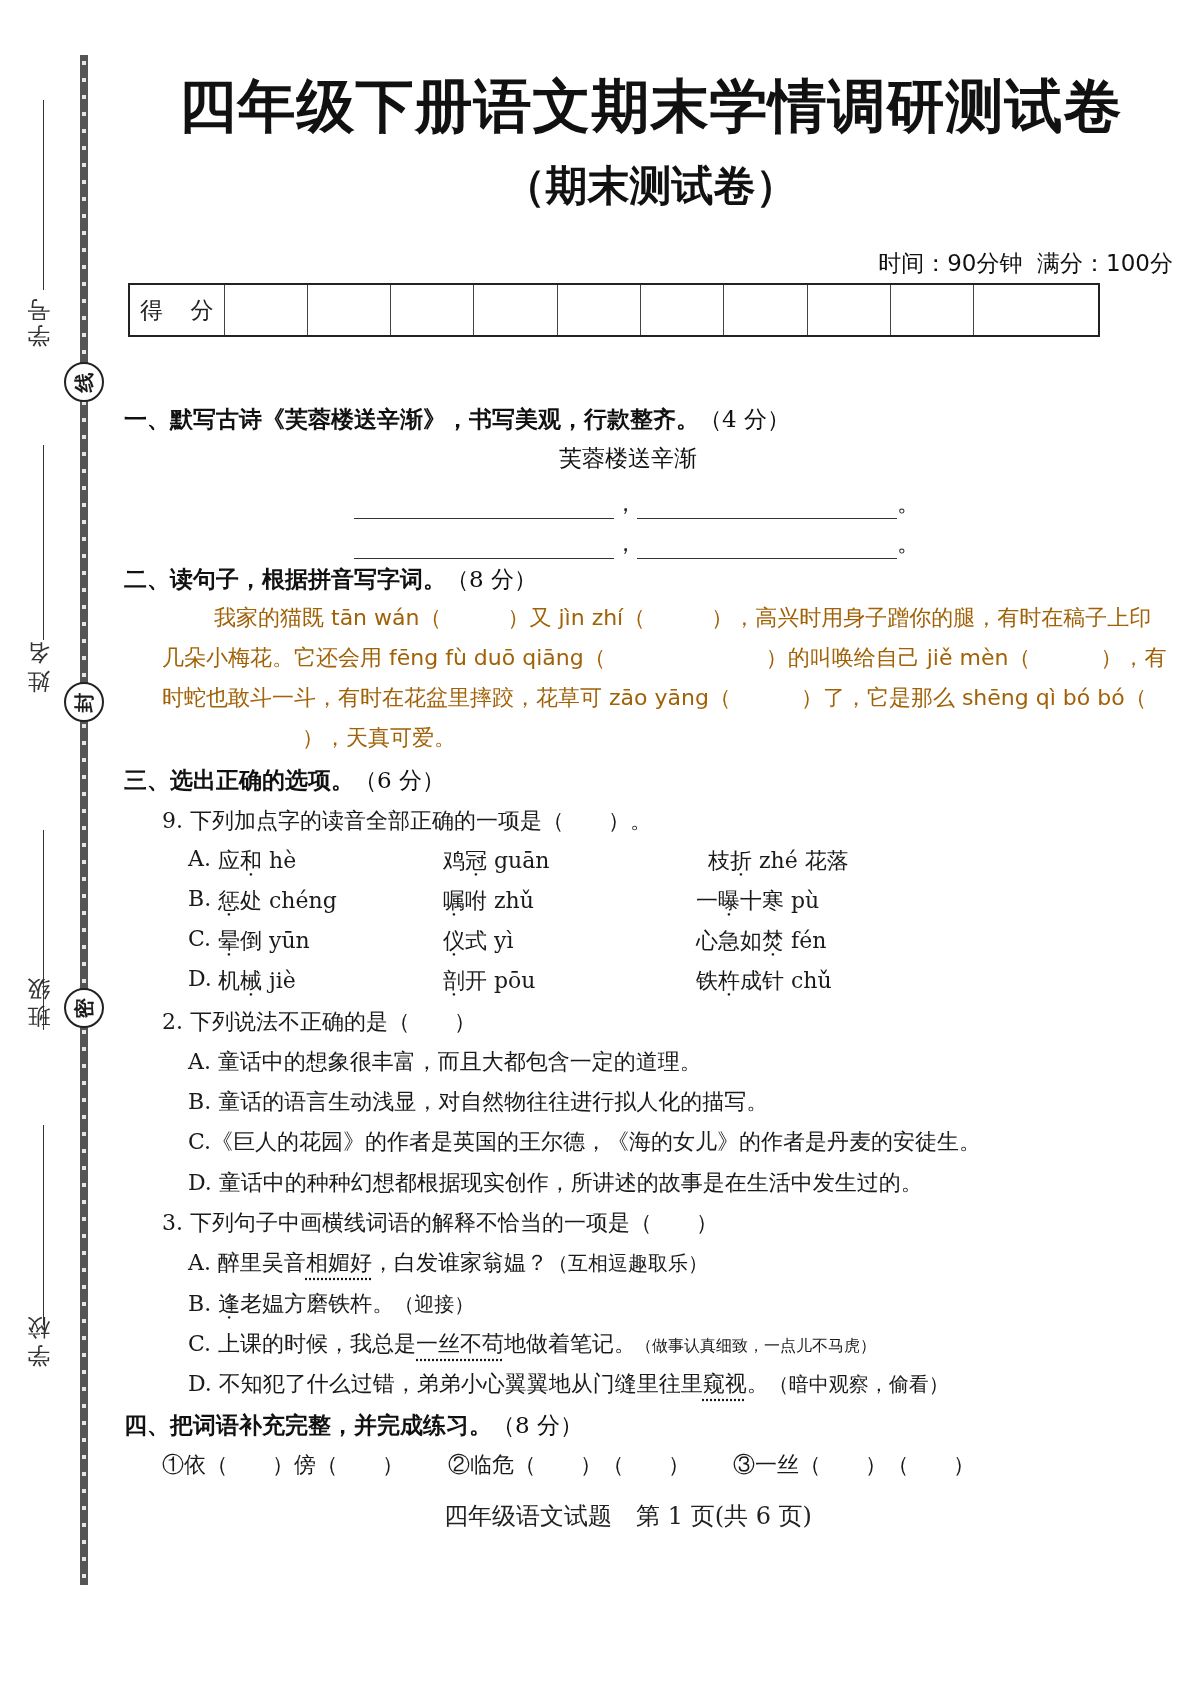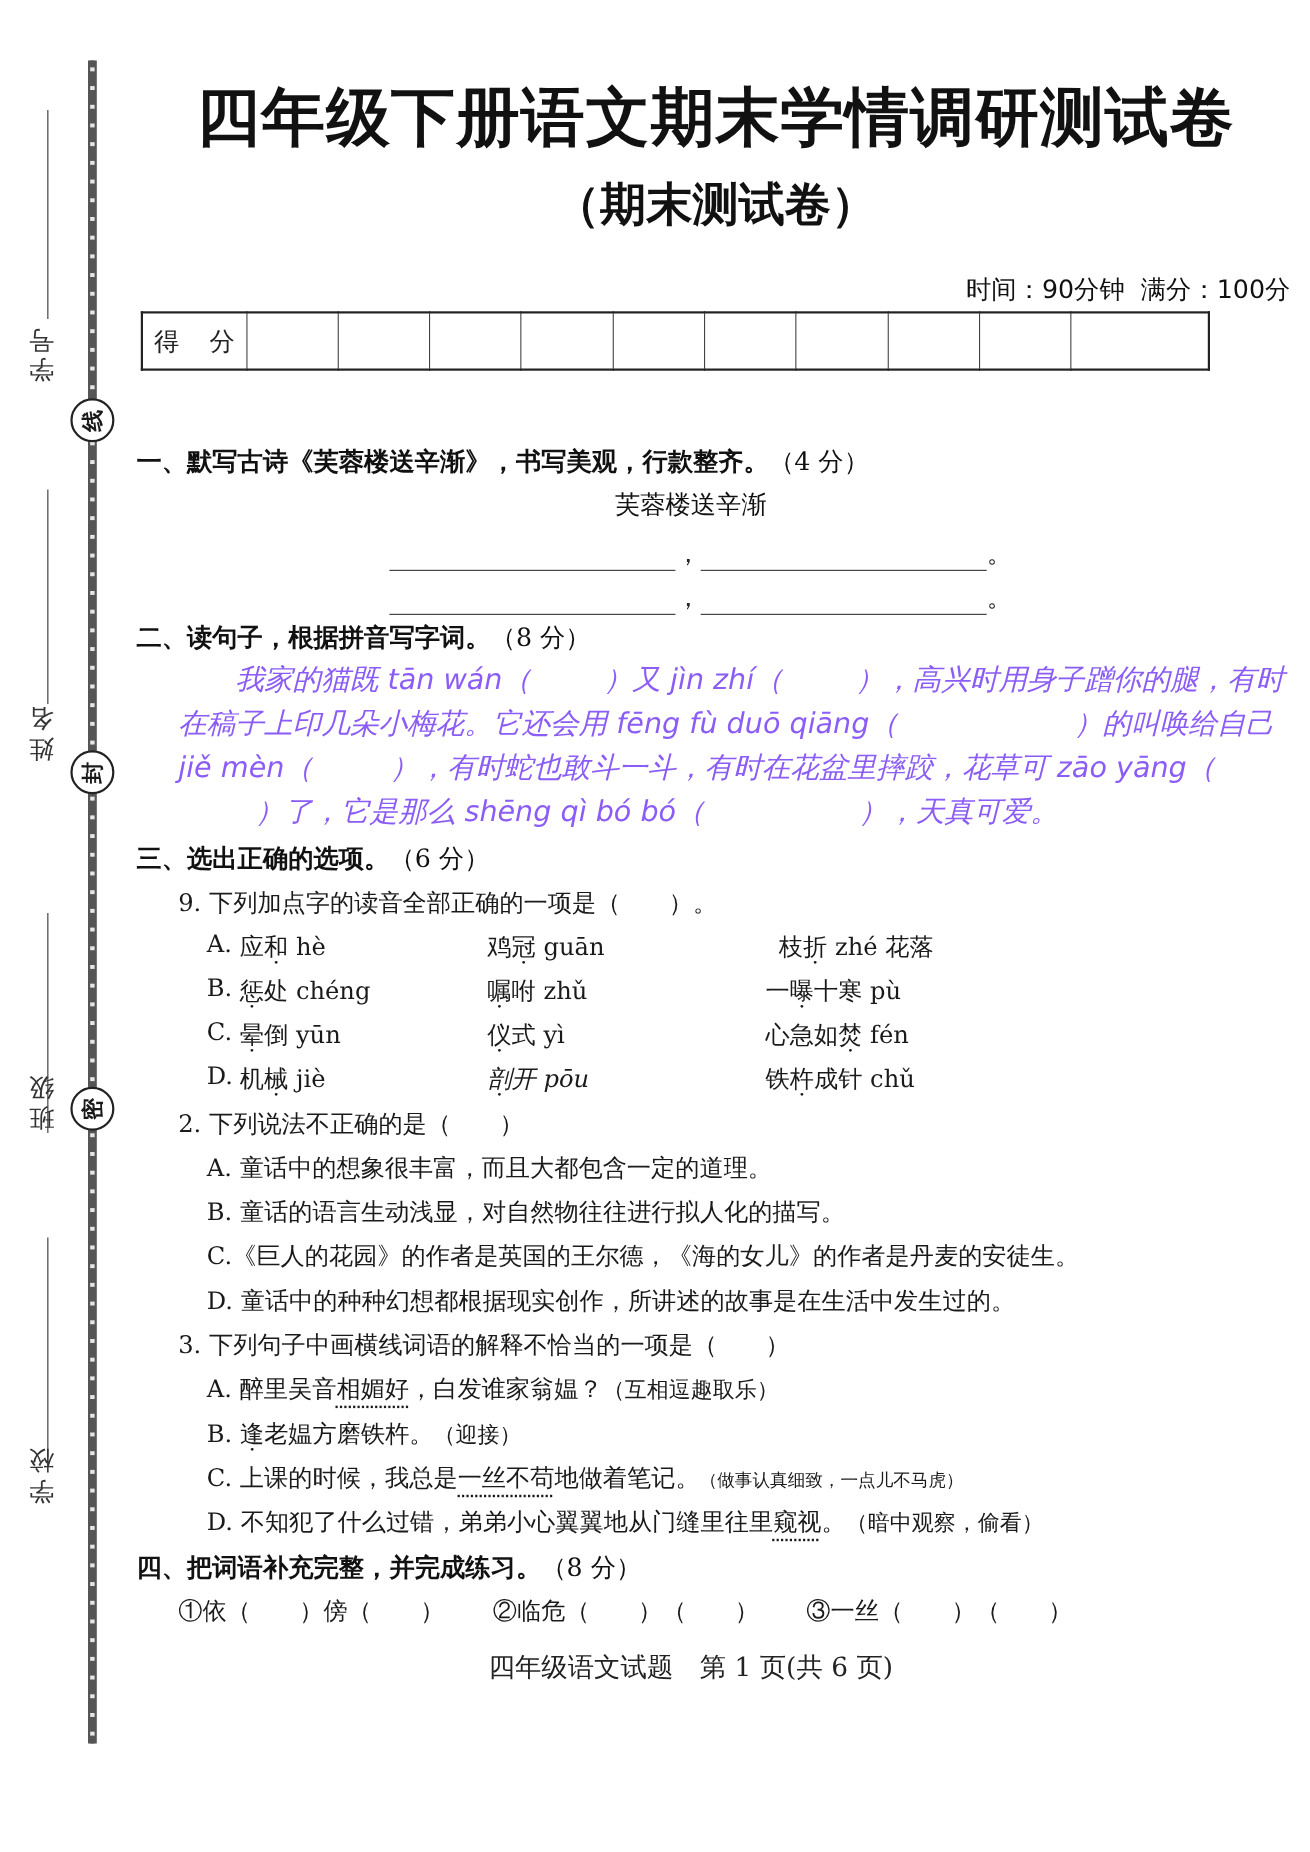--- a/index.html
+++ b/index.html
@@ -55,21 +55,21 @@
       position: absolute; left: -4px; font-size: 23px; font-weight: bold; color: #111; white-space: nowrap;
     }
     .section-head .pts { font-family: "DejaVu Serif", "Liberation Serif", serif; font-weight: normal; }
 
     .poem-title { position: absolute; top: 443px; left: 0; width: 1000px; text-align: center; font-size: 23px; color: #111; }
     .blank-row { position: absolute; left: 226px; font-size: 23px; color: #222; }
     .blank { display: inline-block; width: 260px; border-bottom: 1px solid #333; height: 22px; vertical-align: bottom; }
 
     .para {
       position: absolute; left: 34px; width: 1010px; font-family: "DejaVu Serif", "Liberation Serif", serif;
-      font-size: 26px; line-height: 40px; color: #8b5cf6; font-style: italic;
+      font-size: 22px; line-height: 40px; color: #a16207;
     }
     .py { font-family: "DejaVu Sans", "Liberation Sans", sans-serif; }
     .gap { display: inline-block; }
 
     .q { position: absolute; left: 34px; font-family: "DejaVu Serif", "Liberation Serif", serif; font-size: 22px; color: #1a1a1a; white-space: nowrap; }
     .opt { position: absolute; font-family: "DejaVu Serif", "Liberation Serif", serif; font-size: 22px; color: #1a1a1a; white-space: nowrap; }
     .dotted { position: relative; }
     .dotted::after { content: "•"; position: absolute; left: 50%; top: 22px; transform: translateX(-50%); font-size: 9px; }
 
     .footer {
@@ -170,21 +170,21 @@
   </div>
   <div>
     <span class="opt" style="left:60px;top:926px;">C.</span>
     <span class="opt" style="left:90px;top:926px;"><span></span><span class="dotted">晕</span><span>倒 yūn</span></span>
     <span class="opt" style="left:315px;top:926px;"><span></span><span class="dotted">仪</span><span>式 yì</span></span>
     <span class="opt" style="left:568px;top:926px;"><span>心急如</span><span class="dotted">焚</span><span> fén</span></span>
   </div>
   <div>
     <span class="opt" style="left:60px;top:966px;">D.</span>
     <span class="opt" style="left:90px;top:966px;"><span>机</span><span class="dotted">械</span><span> jiè</span></span>
-    <span class="opt" style="left:315px;top:966px;font-style:italic;"><span></span><span class="dotted">剖</span><span>开 pōu</span></span>
+    <span class="opt" style="left:315px;top:966px;"><span></span><span class="dotted">剖</span><span>开 pōu</span></span>
     <span class="opt" style="left:568px;top:966px;"><span>铁</span><span class="dotted">杵</span><span>成针 chǔ</span></span>
   </div>
 
   <div class="q" style="top:1007px;">2. 下列说法不正确的是（　　）</div>
   <div class="opt" style="left:60px;top:1047px;">A. 童话中的想象很丰富，而且大都包含一定的道理。</div>
   <div class="opt" style="left:60px;top:1087px;">B. 童话的语言生动浅显，对自然物往往进行拟人化的描写。</div>
   <div class="opt" style="left:60px;top:1127px;">C.《巨人的花园》的作者是英国的王尔德，《海的女儿》的作者是丹麦的安徒生。</div>
   <div class="opt" style="left:60px;top:1168px;">D. 童话中的种种幻想都根据现实创作，所讲述的故事是在生活中发生过的。</div>
 
   <div class="q" style="top:1208px;">3. 下列句子中画横线词语的解释不恰当的一项是（　　）</div>

